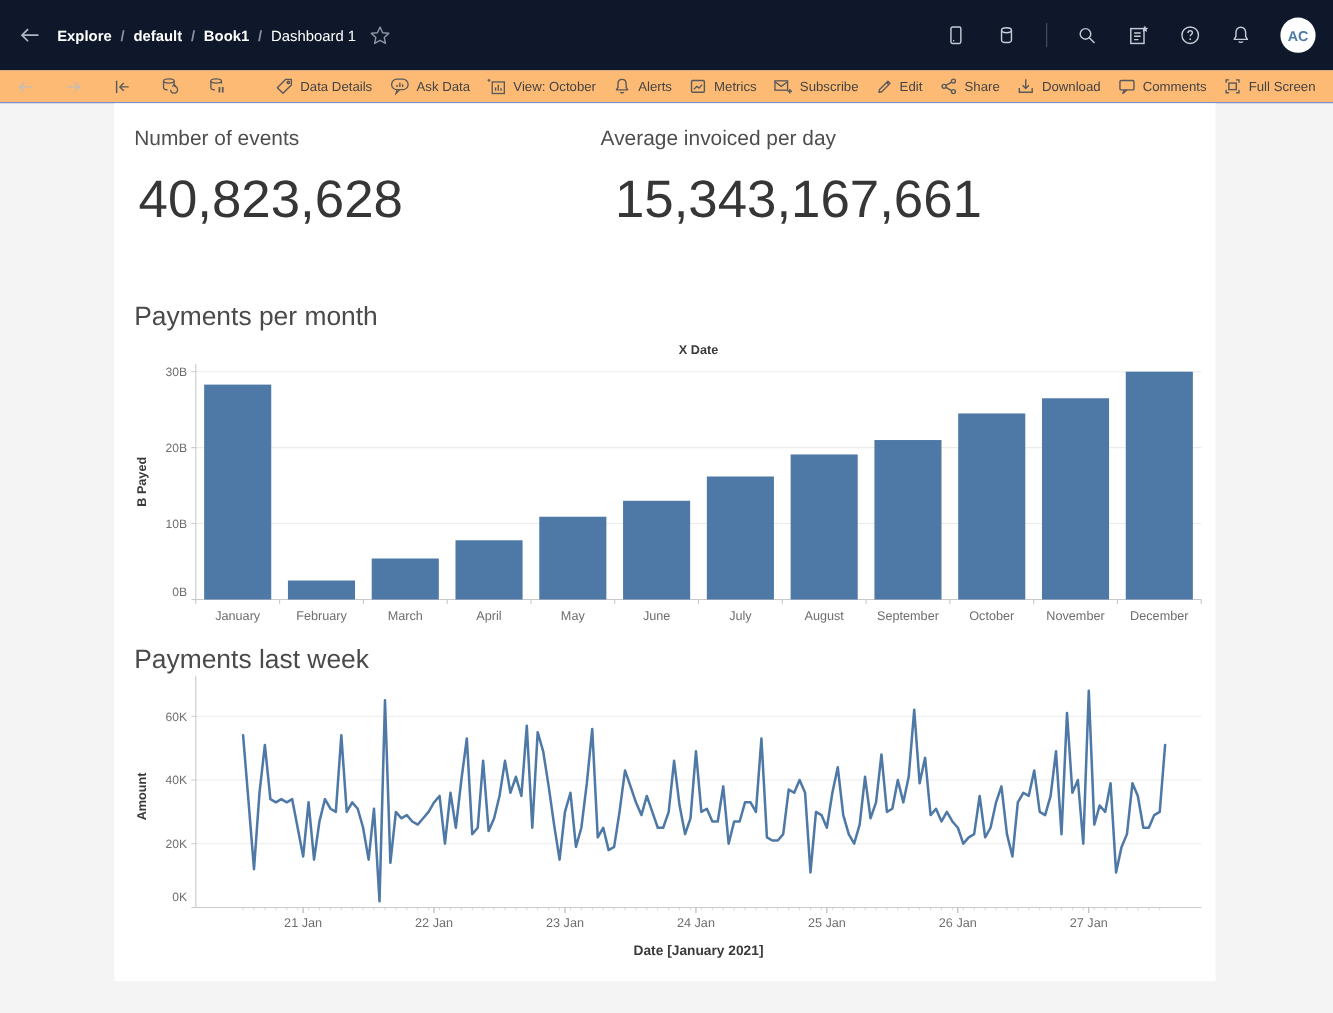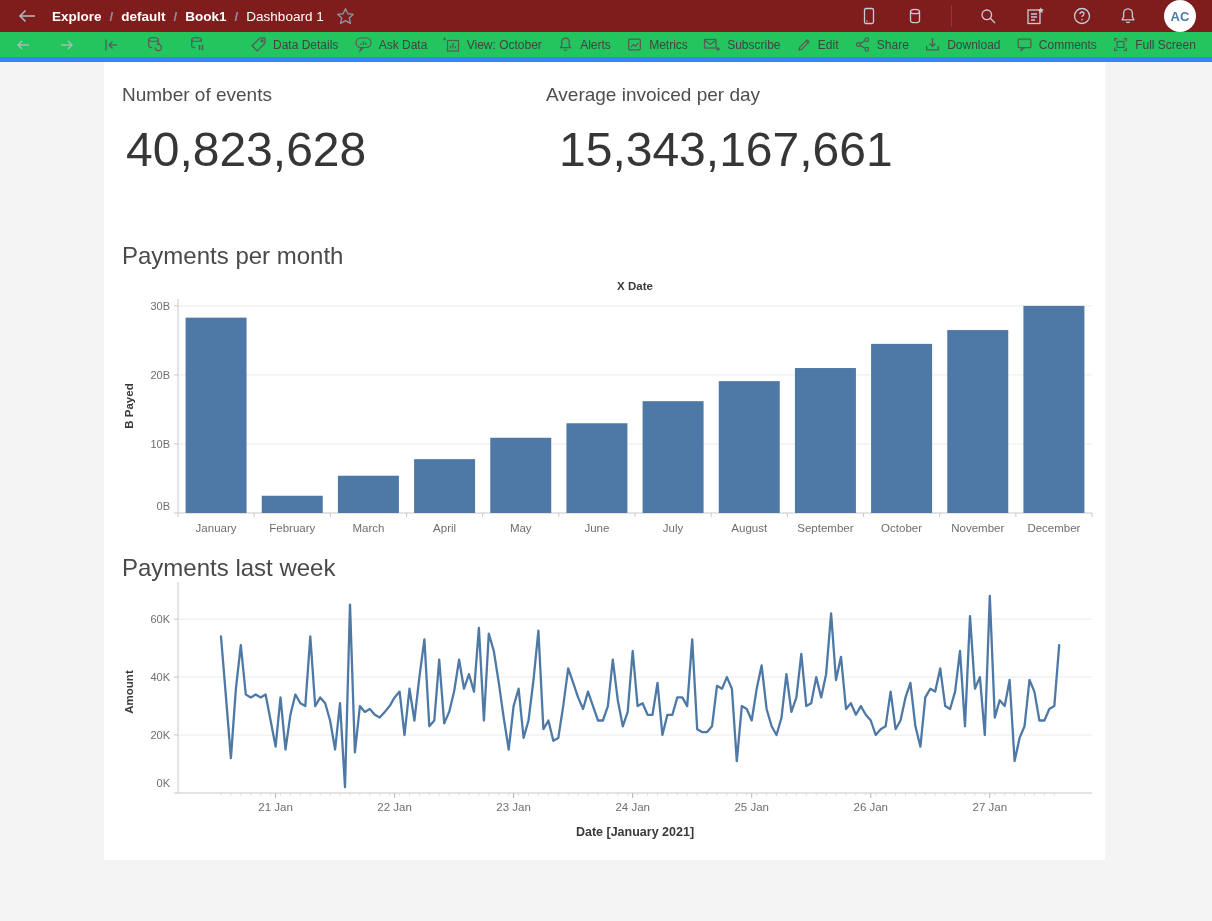--- a/index.html
+++ b/index.html
@@ -1,35 +1,35 @@
 <!DOCTYPE html>
 <html><head>
 <meta charset="utf-8">
 <style>
   * { box-sizing: border-box; margin: 0; padding: 0; }
   html,body { width:1212px; height:921px; overflow:hidden;
     font-family:"Liberation Sans", sans-serif; background:#f4f4f4; }
 
   
-  .topnav { height:32px; background:#7f1d1d; display:flex; align-items:center; padding:0 16px; }
+  .topnav { height:64px; background:#0f172a; display:flex; align-items:center; padding:0 16px; }
   .topnav svg { display:block; }
   .back-btn { margin-right:14px; cursor:pointer; }
   .crumbs { display:flex; align-items:center; font-size:13.5px; color:#ffffff; }
   .crumb { cursor:pointer; }
   .crumb.bold { font-weight:bold; }
   .crumb-sep { color:#8a93a5; margin:0 8px; font-weight:bold; }
   .fav-star { margin-left:12px; cursor:pointer; }
   .nav-right { margin-left:auto; display:flex; align-items:center; gap:26px; }
   .nav-icon { cursor:pointer; color:#c6ccd6; }
   .nav-divider { width:1px; height:22px; background:#4a5468; }
   .avatar { width:32px; height:32px; border-radius:50%; background:#ffffff; color:#4e79a7;
     font-size:13px; font-weight:600; display:flex; align-items:center; justify-content:center; cursor:pointer; }
 
   
-  .toolbar { height:30px; background:#22c55e; border-bottom:5px solid #3b82f6;
+  .toolbar { height:30px; background:#fdba74; border-bottom:1px solid #3b82f6;
     display:flex; align-items:center; padding:0 14px; font-size:12px; color:#434343; }
   .tb-group { display:flex; align-items:center; gap:26px; }
   .tb-main { flex:1; display:flex; align-items:center; justify-content:space-between; margin-left:44px; padding-right:2px; }
   .tb-item { display:flex; align-items:center; gap:6px; cursor:pointer; white-space:nowrap; color:#434343; }
   .tb-item svg { display:block; color:#595959; }
   .tb-item.disabled { color:#bcbcbc; cursor:default; }
   .tb-item.disabled svg { color:#bcbcbc; }
 
   
   .content { position:relative; width:1212px; height:843px; background:#f4f4f4; }

